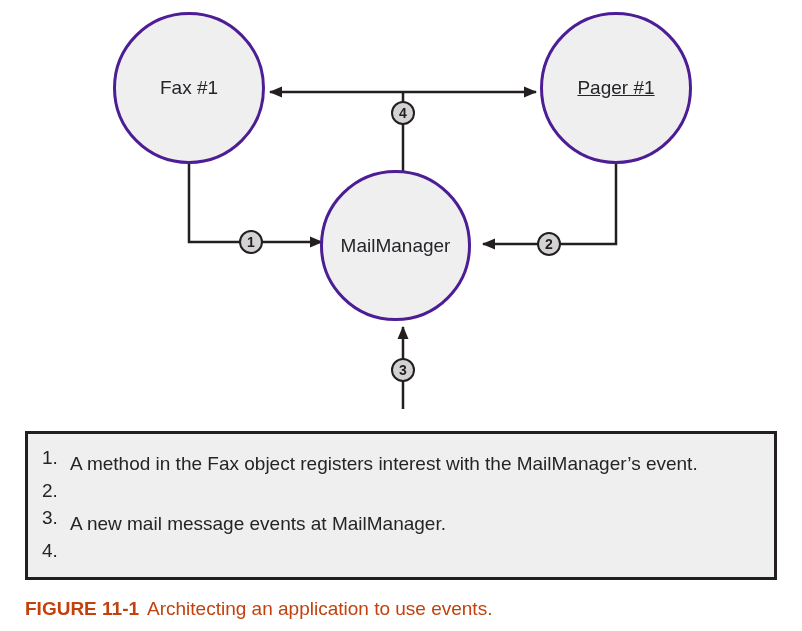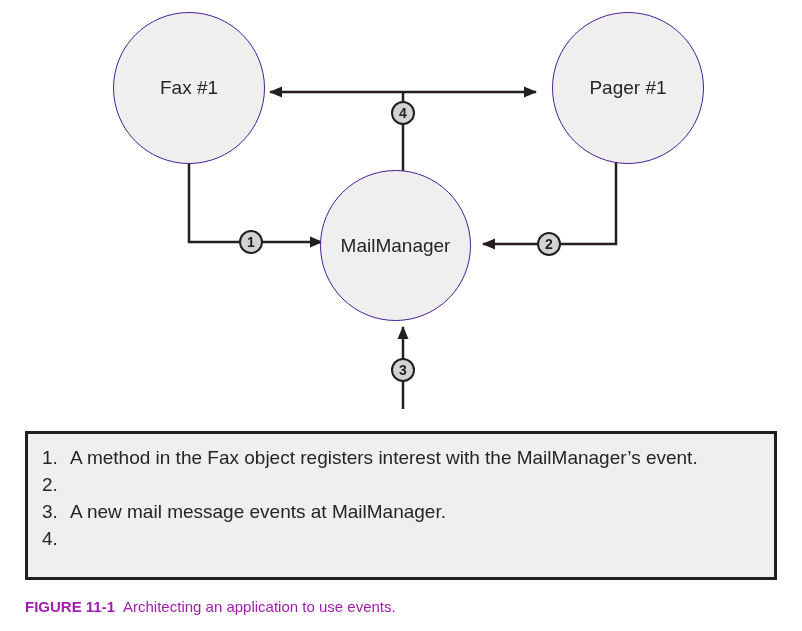--- a/index.html
+++ b/index.html
@@ -10,29 +10,29 @@
     color: #262424;
     overflow: hidden;
   }
   .canvas { position: relative; width: 802px; height: 631px; background: #ffffff; }
 
   .connectors { position: absolute; left: 0; top: 0; }
 
   .node {
     position: absolute;
     width: 152px; height: 152px;
-    border: 1px solid #4c1d95;
+    border: 3px solid #4c1d95;
     border-radius: 50%;
     background: #efefef;
     display: flex; align-items: center; justify-content: center;
     font-size: 19px;
     color: #262429;
   }
   .node-fax  { left: 113px; top: 12px; }
-  .node-pager{ left: 552px; top: 12px; }
+  .node-pager{ left: 540px; top: 12px; text-decoration: underline; }
   .node-mail { left: 320px; top: 170px; width: 151px; height: 151px; }
 
   .badge {
     position: absolute;
     width: 24px; height: 24px;
     border: 2.5px solid #231f20;
     border-radius: 50%;
     background: #d3d3d4;
     display: flex; align-items: center; justify-content: center;
     font-size: 14px; font-weight: bold; color: #231f20;
@@ -49,27 +49,27 @@
     width: 752px; height: 149px;
     border: 3px solid #231f20;
     background: #efefef;
     padding: 10px 6px 6px 14px;
     font-size: 19px;
     line-height: 27px;
     color: #262424;
   }
   .step-row { display: flex; }
   .step-num { width: 28px; flex: 0 0 28px; }
-  .step-text { white-space: pre-line; }
+  .step-text { white-space: pre-line; margin-top: 6px; }
 
   .caption {
     position: absolute;
     left: 25px; top: 598px;
-    font-size: 15px;
-    color: #a21caf;
+    font-size: 19px;
+    color: #c2410c;
   }
   .caption-label { font-weight: bold; margin-right: 8px; }
 </style>
 </head>
 <body>
 
 <div class="canvas">
 
   <svg class="connectors" width="802" height="631" viewBox="0 0 802 631">
     <defs>

